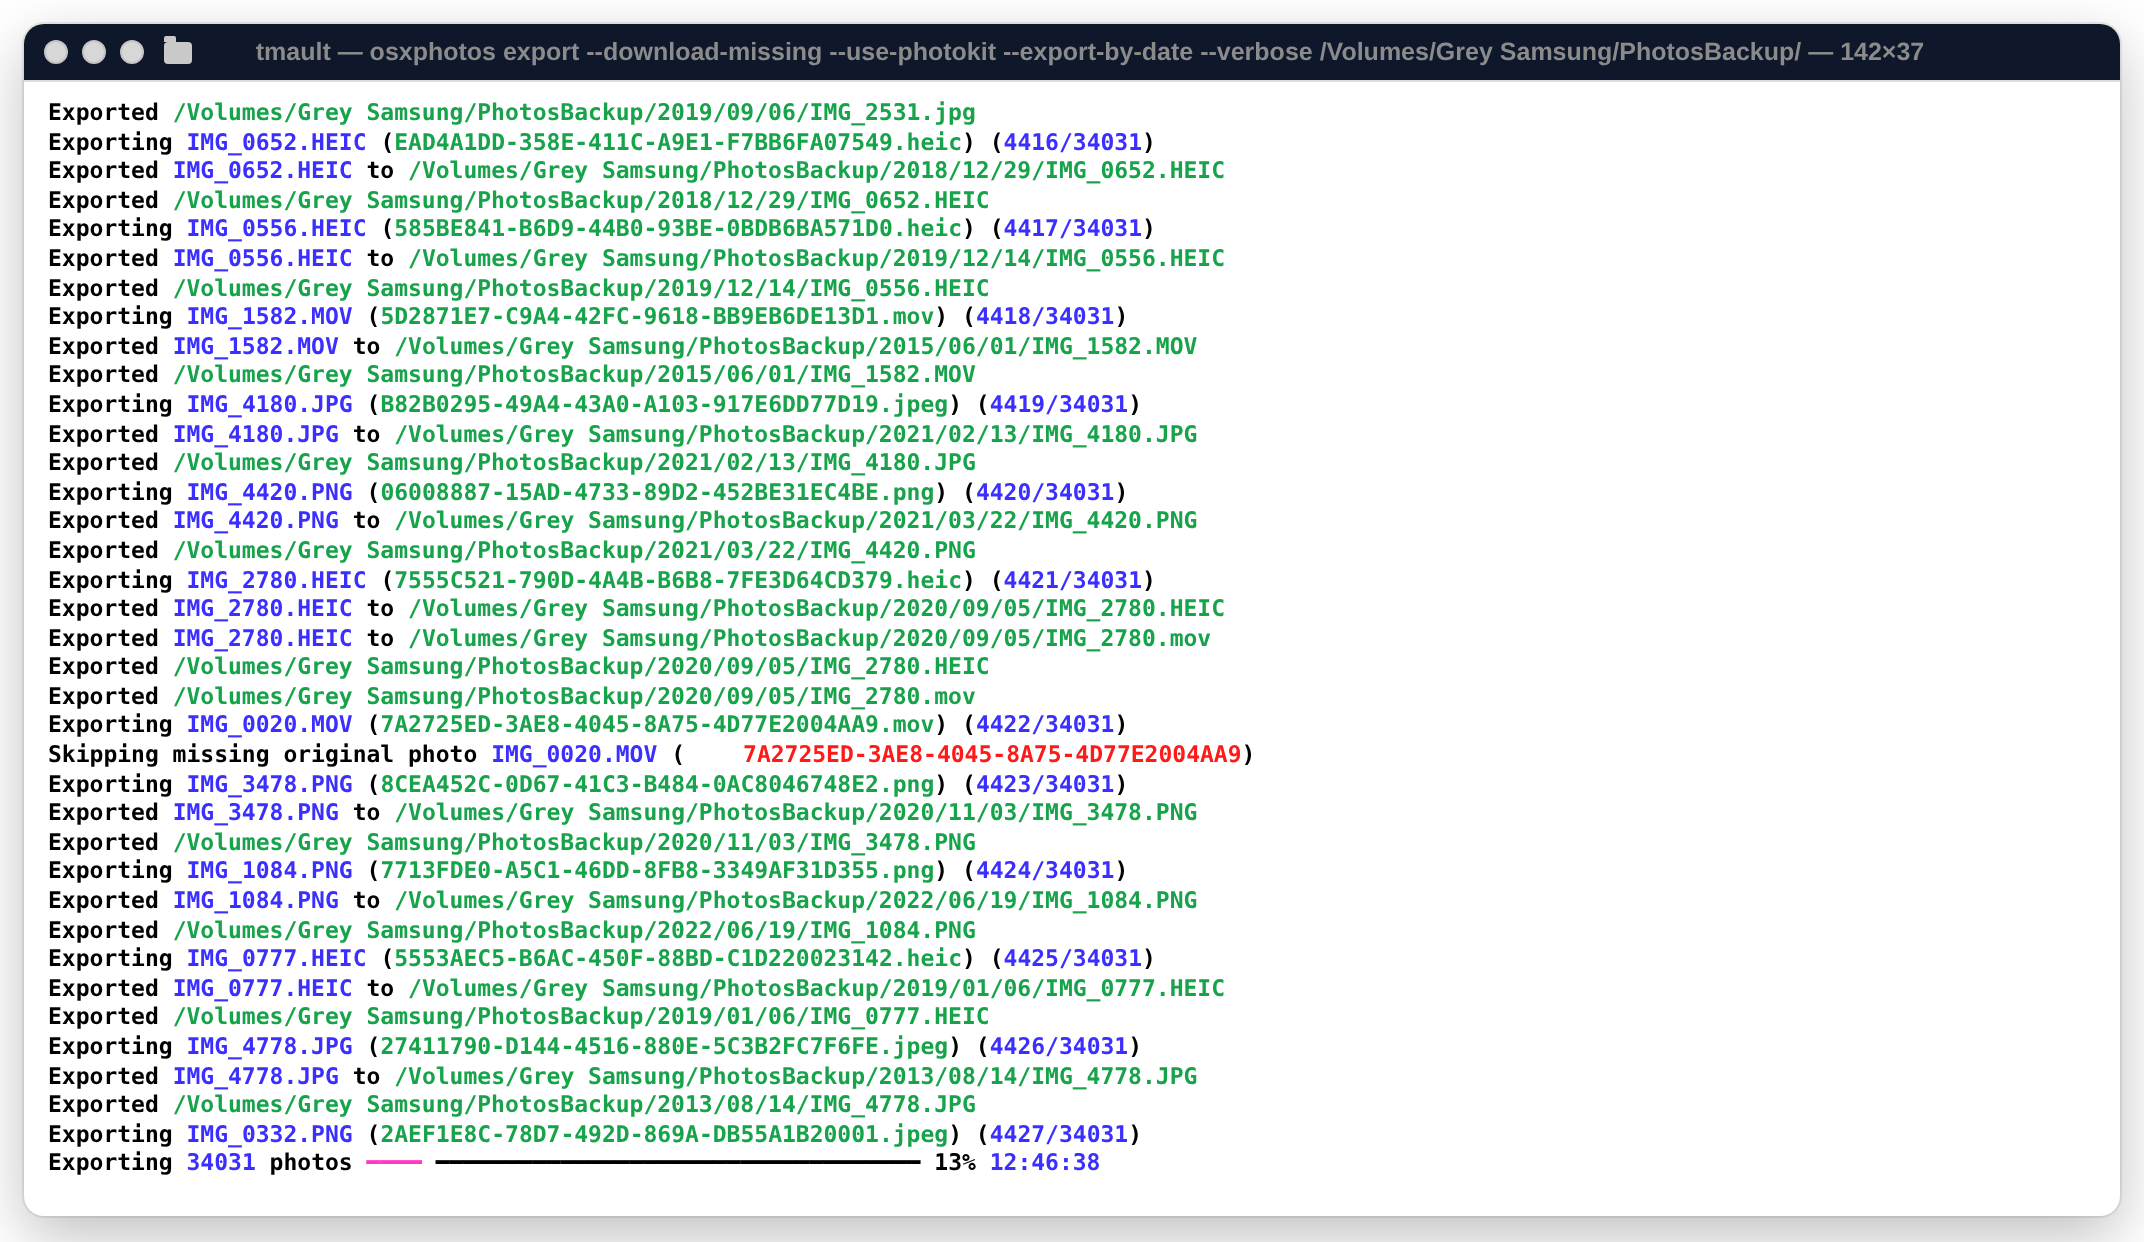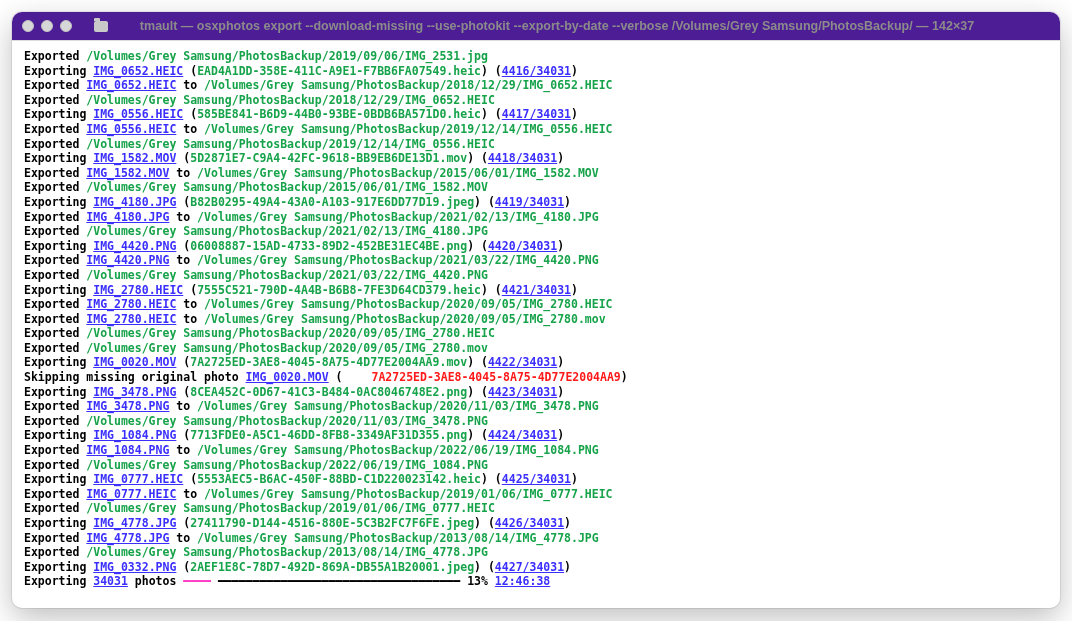--- a/index.html
+++ b/index.html
@@ -15,26 +15,26 @@
     margin: 12px;
     width: 1048px;
     height: 596px;
     background: #ffffff;
     border-radius: 10px;
     box-shadow: 0 10px 30px rgba(0,0,0,0.25), 0 0 0 1px rgba(0,0,0,0.08);
     overflow: hidden;
   }
   .titlebar {
     height: 28px;
-    background: #4c1d95;
+    background: #0f172a;
     border-bottom: 1px solid #dcdcdc;
     display: flex;
     align-items: center;
     padding: 0 10px;
-    gap: 16px;
+    gap: 4px;
     font-size: 12.5px;
     color: #8b8b8b;
     font-weight: 600;
   }
   .traffic {
     display: flex;
     gap: 7px;
     margin-right: 6px;
   }
   .traffic span {
@@ -74,21 +74,21 @@
   .term {
     padding: 8px 12px 10px 12px;
     font-family: "SF Mono", Menlo, Consolas, monospace;
     font-size: 11.5px;
     line-height: 14.6px;
     color: #000;
     white-space: pre;
     font-weight: 700;
   }
   .plain  { color: #000; }
-  .blue   { color: #3b2fff; text-decoration: underline; }
+  .blue   { color: #3b2fff; }
   .green  { color: #16a34a; }
   .red    { color: #ff1a1a; margin-left: 29px; }
   .pink   { color: #ff38c5; }
 </style>
 </head>
 <body>
 
 <div class="window">
   <div class="titlebar">
     <div class="traffic">

